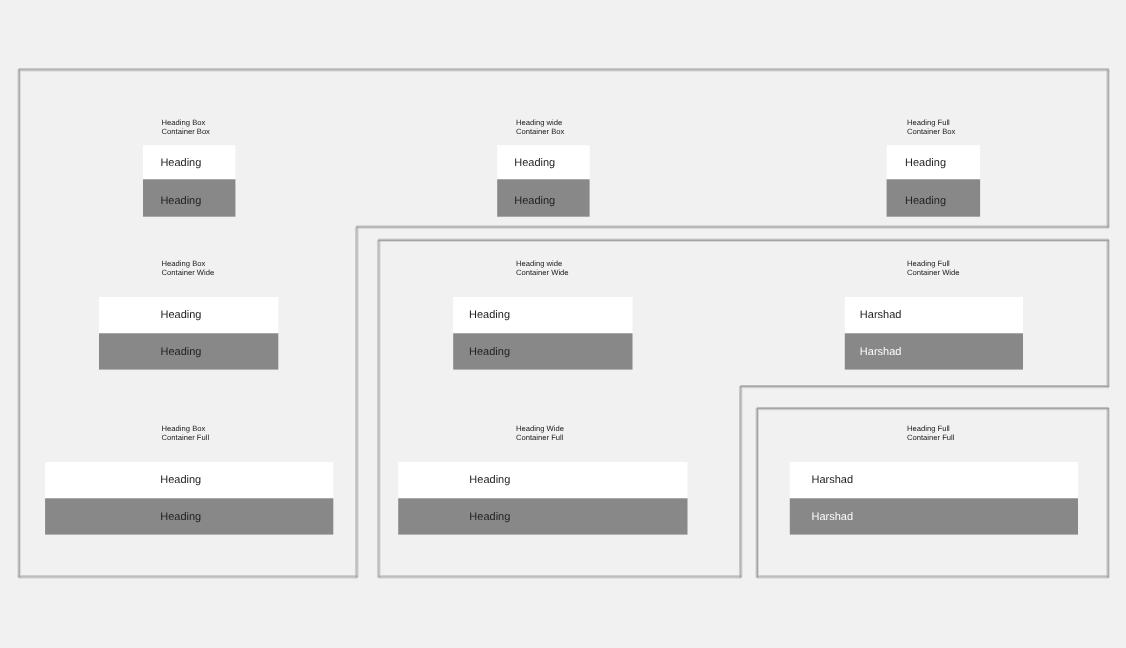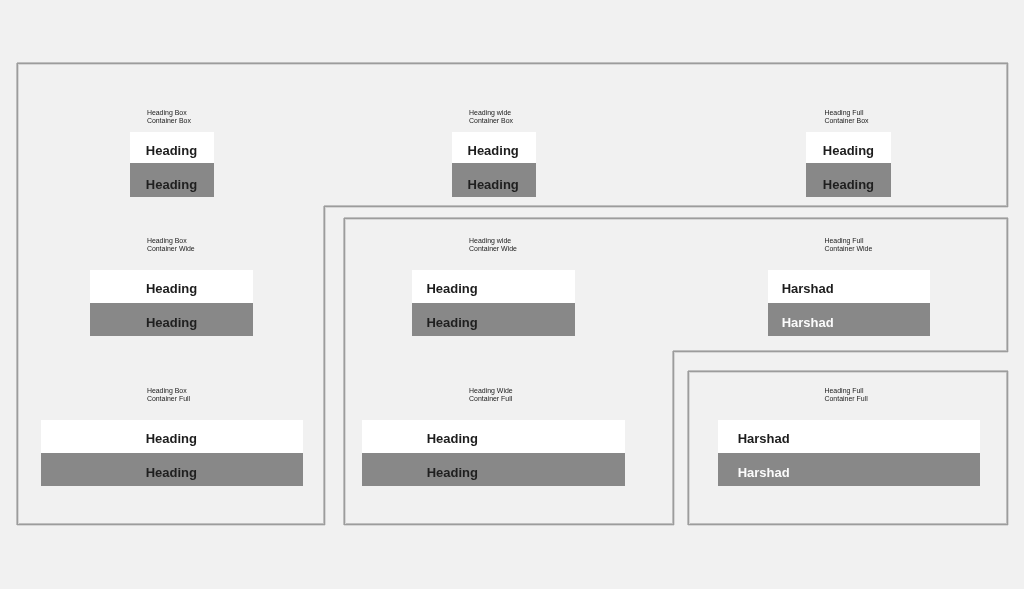--- a/index.html
+++ b/index.html
@@ -8,21 +8,21 @@
   .stage{position:relative;width:1024px;height:589px;}
   .edge{position:absolute;background:#9c9c9c;}
   .edge.h{height:1px;}
   .edge.v{width:1px;}
   .halo{position:absolute;}
   .halo.h{height:1px;box-shadow:0 -1px 0 0 #bebebe, 0 1px 0 0 #d6d6d6;}
   .halo.v{width:1px;box-shadow:-1px 0 0 0 #bebebe, 1px 0 0 0 #d6d6d6;}
   .cap{position:absolute;font-size:6.95px;line-height:7.85px;color:#202020;
        transform:translateZ(0);white-space:nowrap;}
   .card{position:absolute;}
-  .bar{font-size:13px;line-height:1;box-sizing:border-box;position:relative;font-weight:bold;}
+  .bar{font-size:10px;line-height:1;box-sizing:border-box;position:relative;}
   .bar > span{position:absolute;transform:translateZ(0);white-space:nowrap;}
   .bar.w{background:#ffffff;color:#1d1d1d;}
   .bar.g{background:#888888;color:#fbfbfb;}
   .bar.g.dark{color:#1f1f1f;}
 </style>
 </head>
 <body>
 
 <div class="stage" id="stage">
   <div id="outlines">

